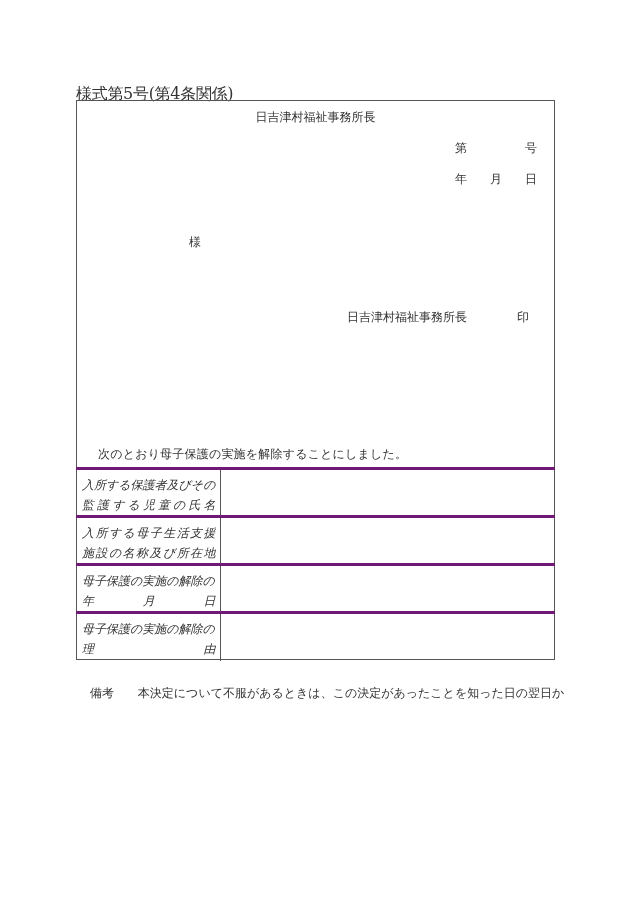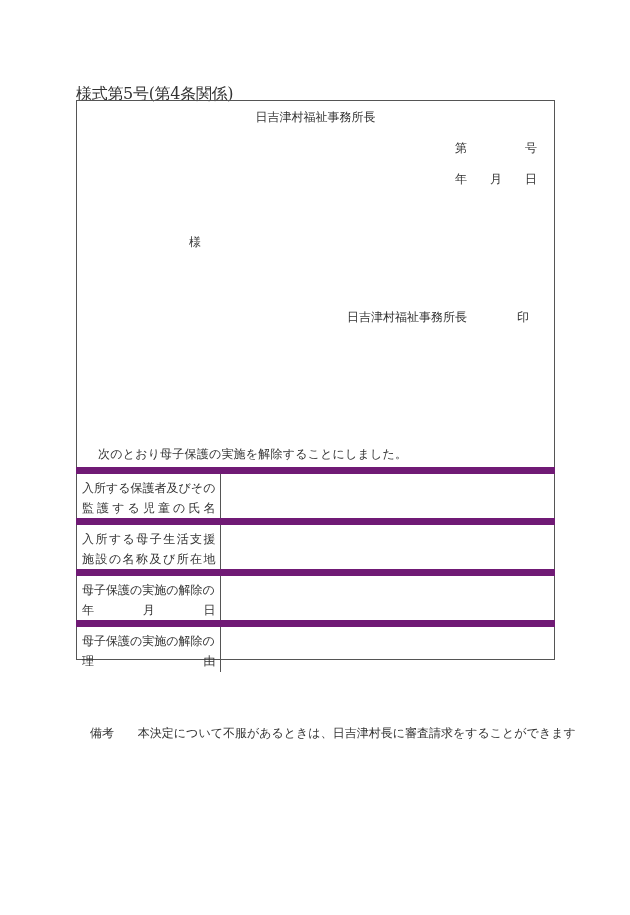--- a/index.html
+++ b/index.html
@@ -19,30 +19,30 @@
   .date-row { top: 70px; left: 378px; font-size: 12px; width: 82px; display:flex; justify-content: space-between; }
   .sama { top: 133px; left: 112px; font-size: 12px; }
   .sender { top: 208px; left: 270px; font-size: 12px; display:flex; gap: 0; }
   .sender .seal { margin-left: 50px; }
   .intro { top: 345px; left: 21px; font-size: 12px; letter-spacing: 0.2px; }
   table.details {
     position: absolute; left: -1px; top: 366px; width: 479px;
     border-collapse: collapse; font-size: 12px;
   }
   table.details td {
-    border-top: 7px solid #701a75; padding: 0; vertical-align: middle;
+    border-top: 3px solid #701a75; padding: 0; vertical-align: middle; font-style: italic;
   }
   table.details td.label {
     width: 144px; border-right: 1px solid #555555; padding: 4px 4px 0 6px;
     line-height: 20px; box-sizing: border-box;
   }
   table.details tr { height: 48px; }
   .justify { display: flex; justify-content: space-between; }
   .note { top: 683px; left: 90px; font-size: 12px; line-height: 20px; }
-  .note .label { display: inline-block; width: 44px; margin-top: 40px; }
+  .note .label { display: inline-block; width: 44px; }
   .note .line2 { padding-left: 50px; }
 </style>
 </head>
 <body>
 
 <div class="abs form-id">様式第5号(第4条関係)</div>
 
 <div class="outer">
   <div class="abs title">日吉津村福祉事務所長</div>
 
@@ -135,15 +135,15 @@
       </td>
       <td></td>
     </tr>
   </tbody>
     </table>
 </div>
 
 <div class="abs note">
   <div>
     <span class="label">備考</span>
-    <span>本決定について不服があるときは、日吉津村長に審査請求をすることができます</span>
+    <span>本決定について不服があるときは、この決定があったことを知った日の翌日か</span>
   </div>
 </div>
 
 </body></html>

